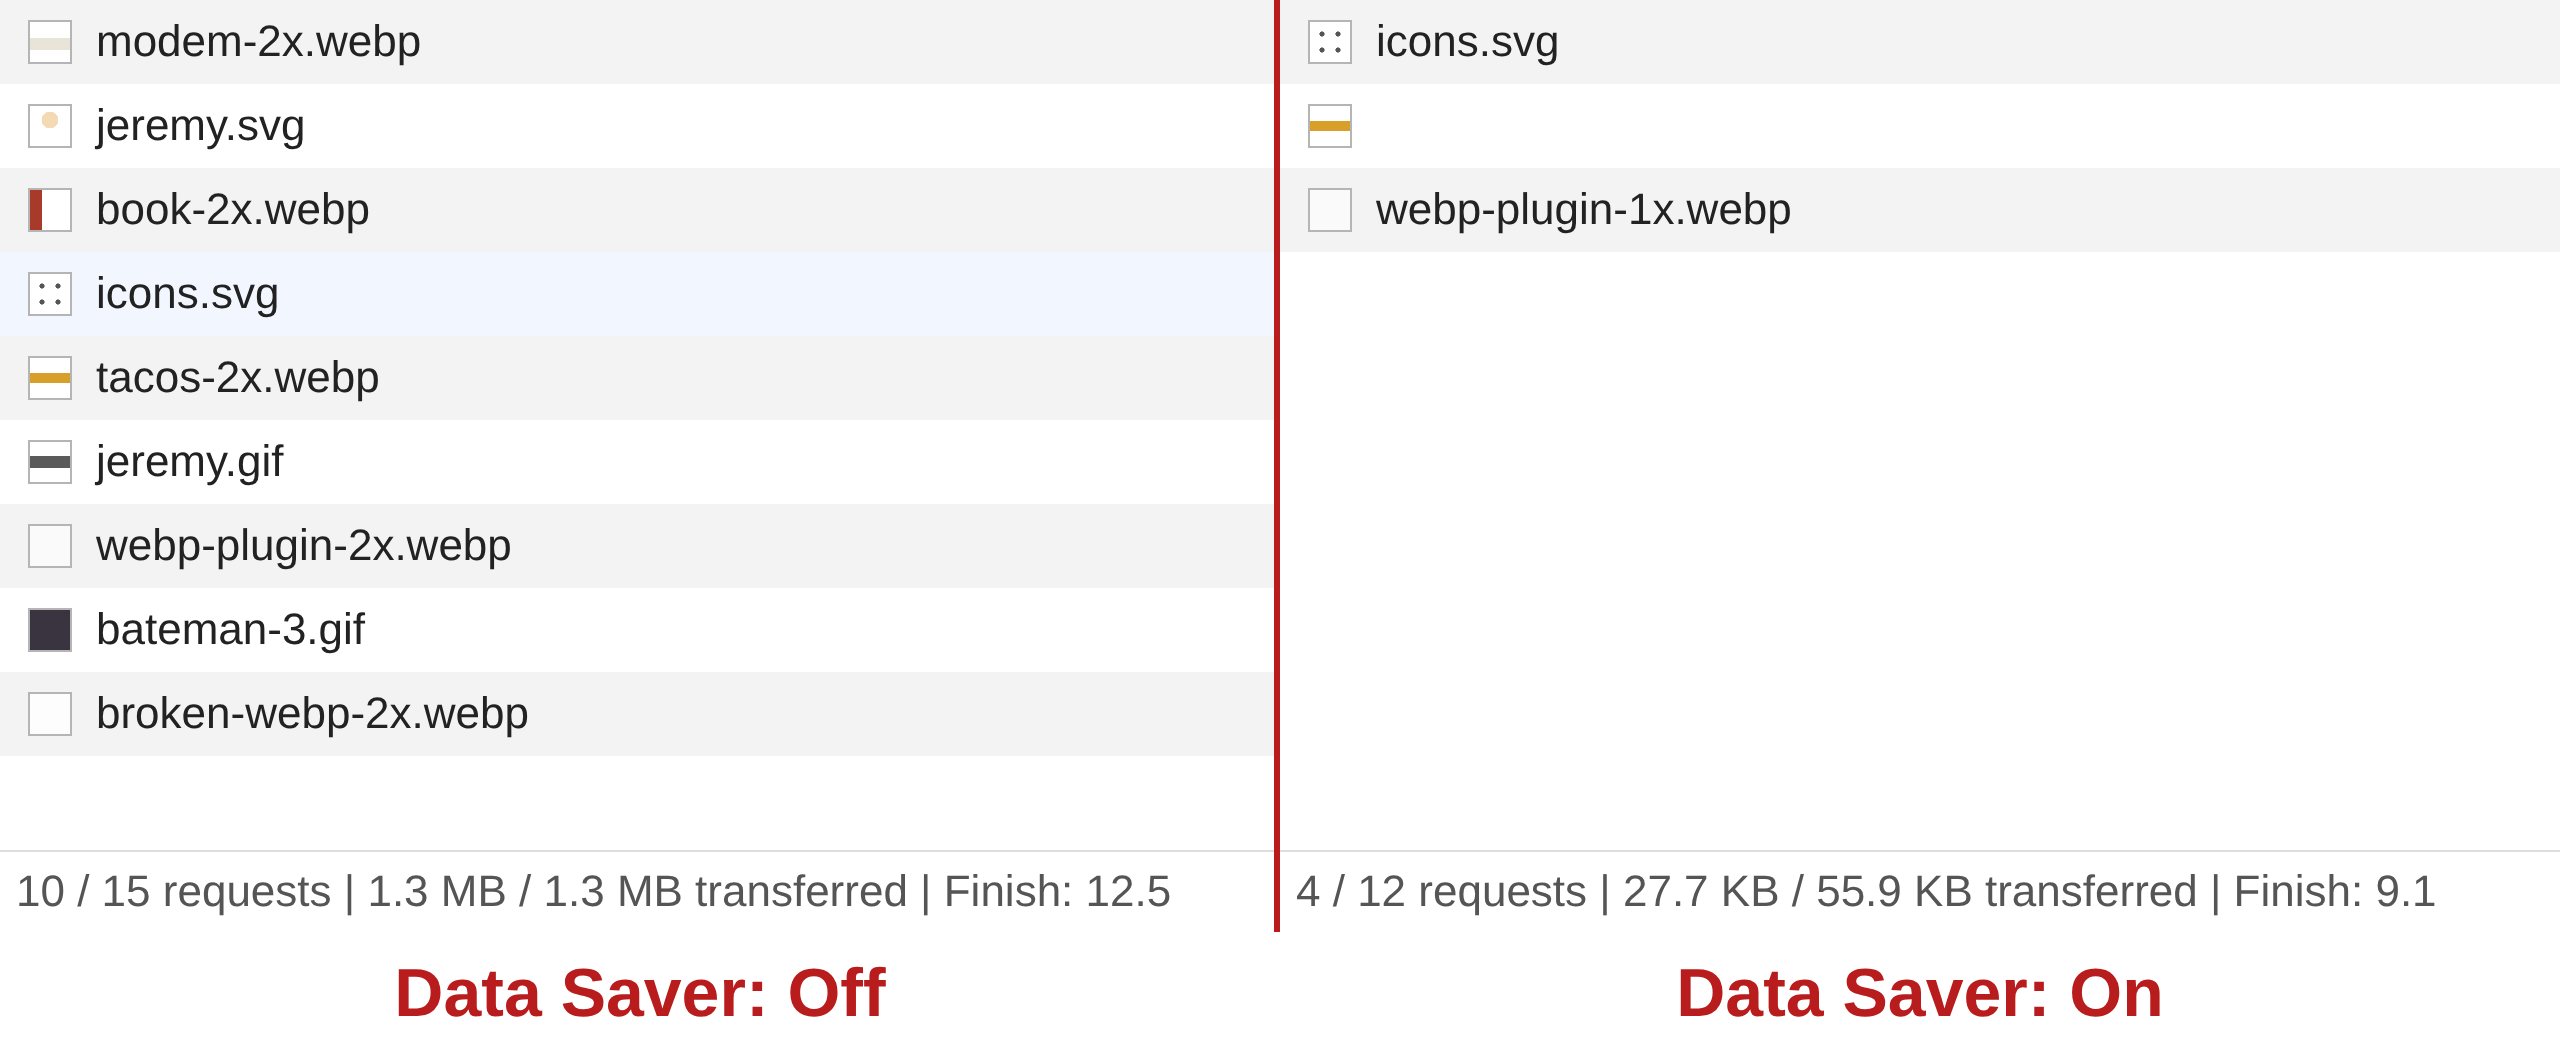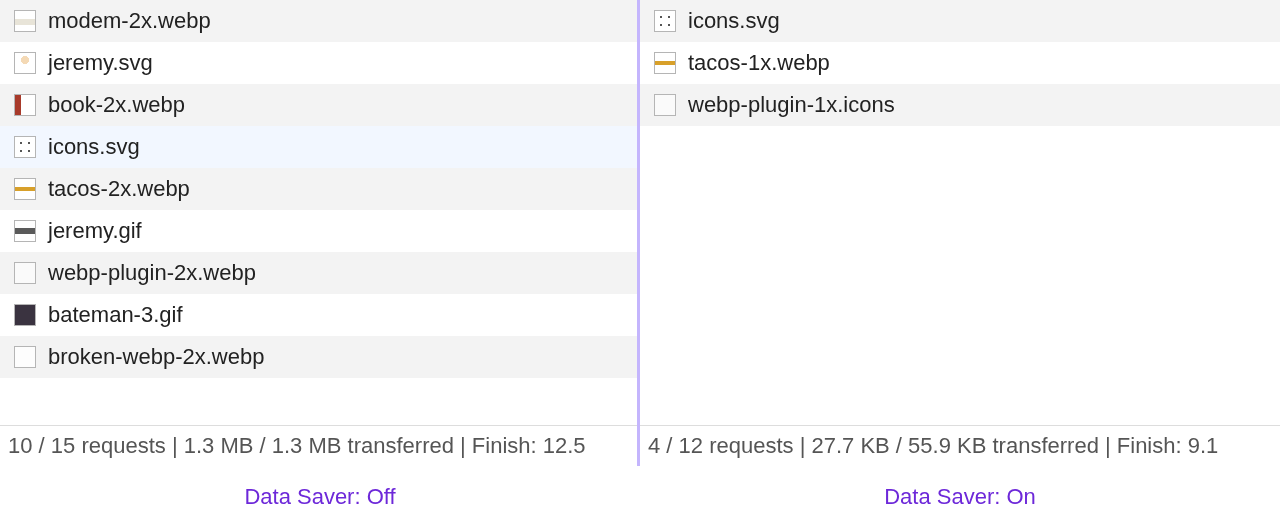--- a/index.html
+++ b/index.html
@@ -20,21 +20,21 @@
       flex: 1;
       min-height: 0;
     }
     .panel {
       width: 50%;
       display: flex;
       flex-direction: column;
       overflow: hidden;
     }
     .panel.left {
-      border-right: 3px solid #c4b5fd;
+      border-right: 3px solid #b91c1c;
     }
     .file-list {
       flex: 1;
       overflow: hidden;
     }
     .file-row {
       display: flex;
       align-items: center;
       height: 42px;
       padding-left: 14px;
@@ -96,26 +96,26 @@
       overflow: hidden;
       margin-top: 21px;
     }
     .captions {
       display: flex;
       height: 62px;
     }
     .caption {
       width: 50%;
       text-align: center;
-      font-size: 22px;
-      color: #6d28d9;
+      font-size: 34px;
+      color: #b91c1c;
       display: flex;
       align-items: center;
       justify-content: center;
-      font-weight: 400;
+      font-weight: 700;
     }
   </style>
 </head>
 <body>
 
 <div class="panels">
   <div class="panel left">
     <div class="file-list" id="list-left">
         <div class="file-row even">
           <span class="file-icon icon-modem"></span>
@@ -157,25 +157,24 @@
     <div class="status-bar">10 / 15 requests | 1.3 MB / 1.3 MB transferred | Finish: 12.5</div>
   </div>
   <div class="panel right">
     <div class="file-list" id="list-right">
         <div class="file-row even">
           <span class="file-icon icon-icons"></span>
           <span class="file-name">icons.svg</span>
         </div>
         <div class="file-row odd">
           <span class="file-icon icon-tacos"></span>
-          <span class="file-name">tacos-1x.webp</span>
         </div>
         <div class="file-row even">
           <span class="file-icon icon-webpplugin"></span>
-          <span class="file-name">webp-plugin-1x.icons</span>
+          <span class="file-name">webp-plugin-1x.webp</span>
         </div>
       </div>
     <div class="status-bar">4 / 12 requests | 27.7 KB / 55.9 KB transferred | Finish: 9.1</div>
   </div>
 </div>
 <div class="captions">
   <div class="caption">Data Saver: Off</div>
   <div class="caption">Data Saver: On</div>
 </div>
 

